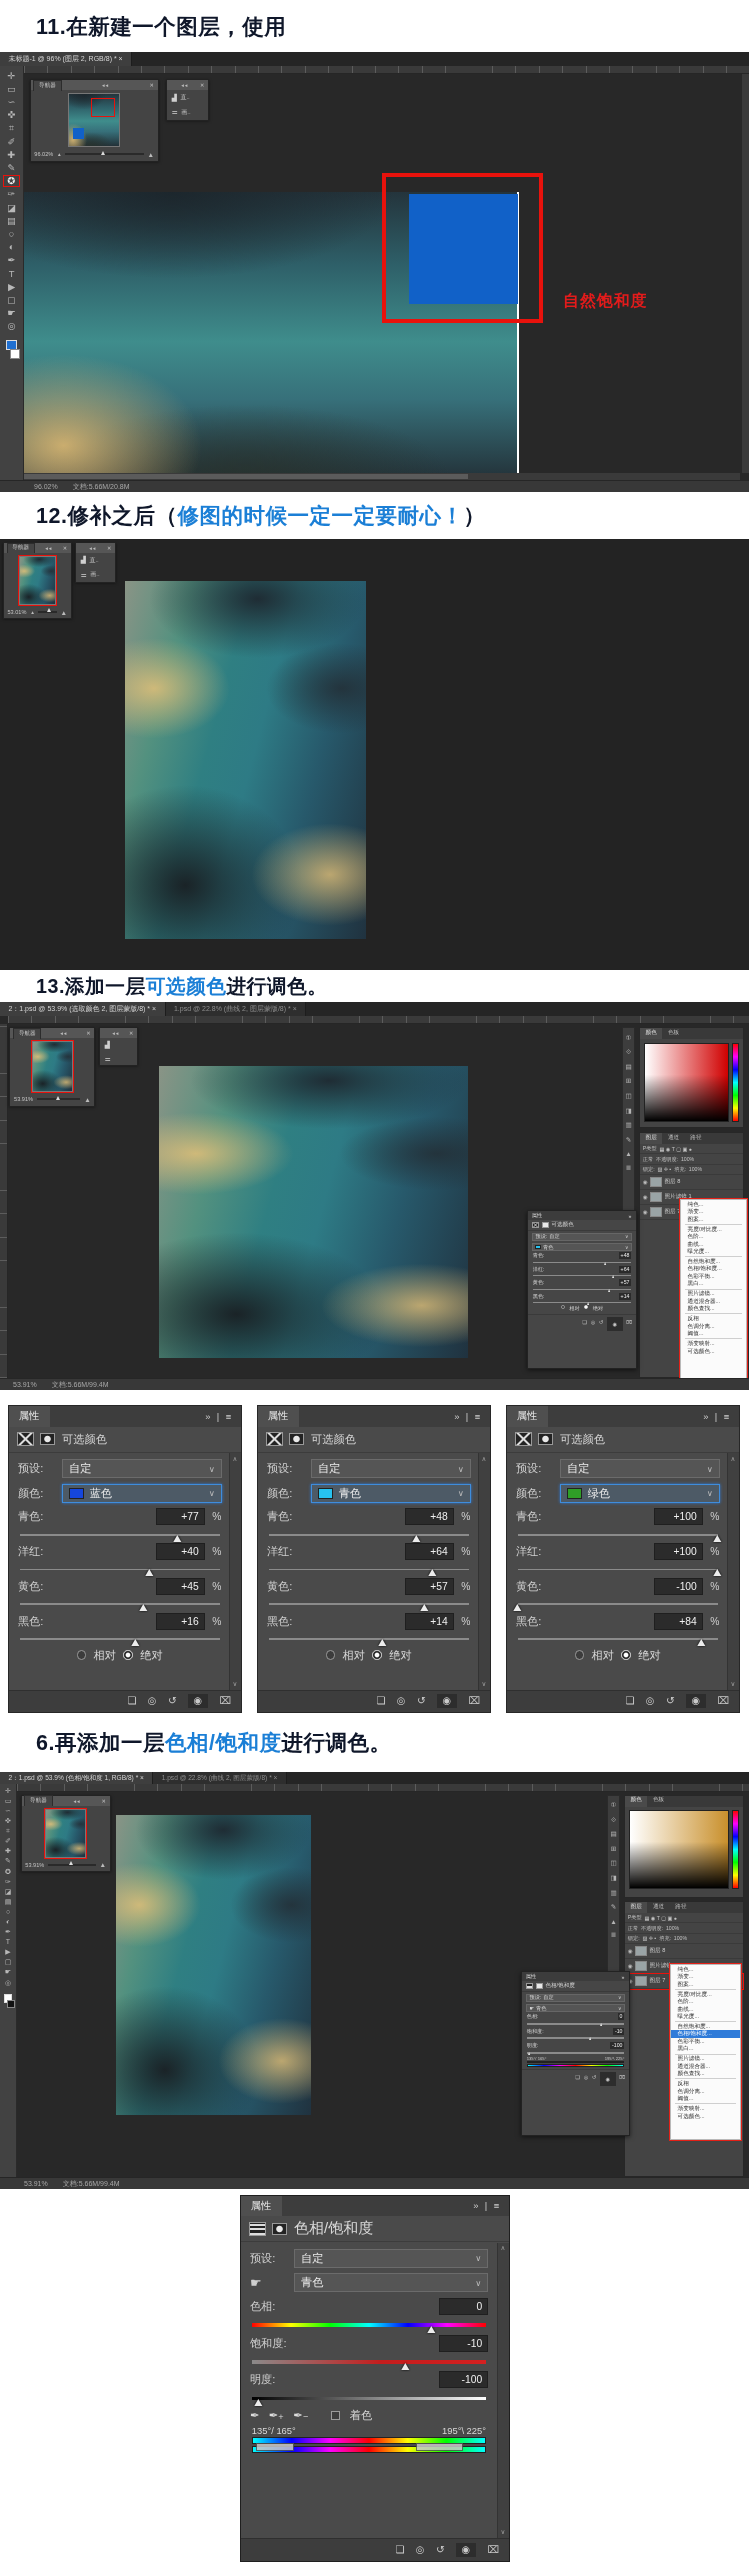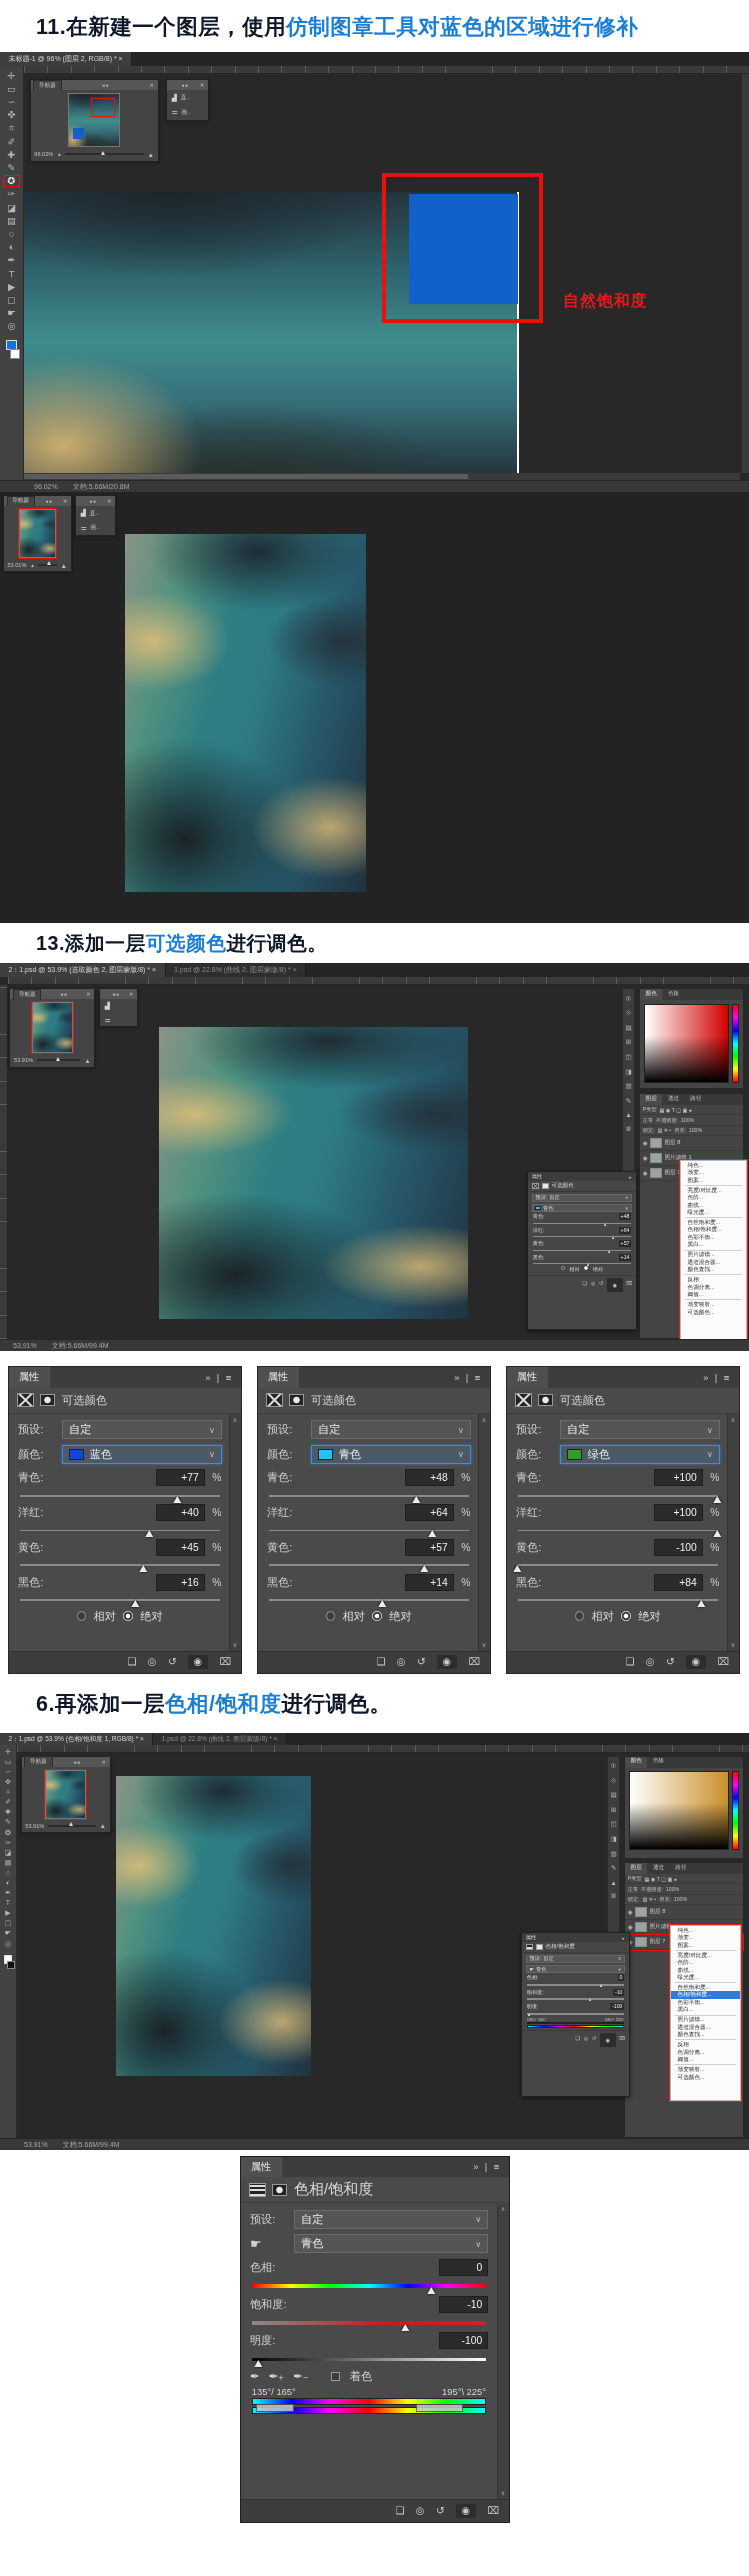--- a/index.html
+++ b/index.html
@@ -165,21 +165,20 @@
   .hue-wrap { height:380px; background:#fff; padding-top:5.6px; }
   .hue-pp { width:270px; height:367px; margin:0 auto; background:#4a4a4a; border:1.9px solid #1f1f1f; position:relative; color:#d8d8d8; }
 </style>
 </head>
 <body>
 
 <div id="page">
 
   <div class="band" style="height:52px">
     <span class="t-black">11.在新建一个图层，使用</span>
-    <span class="t-blue">仿制图章工具对蓝色的区域进行修补</span>
     <span class="t-black"></span>
   </div>
 
   <div class="shot shot1" style="height:440px">
     <div class="tabbar">
       <span class="tab active">未标题-1 @ 96% (图层 2, RGB/8) * ×</span>
     </div>
     <div class="ruler-h" style="left:24px;right:0;top:14px"></div>
     <div class="toolbar">
       <div class="tools-wrap" style="gap:2.9px">
@@ -255,20 +254,25 @@
         <span style="position:absolute;left:0;width:62%;top:0.9px;bottom:0.9px;background:#5b5b5b;display:block"></span>
       </div>
       <div style="position:absolute;right:0;top:0;bottom:7.5px;width:6.6px;background:#3a3a3a"></div>
     </div>
     <div class="statusbar" style="padding-left:34px">
       <span>96.02%</span>
       <span>文档:5.66M/20.8M</span>
     </div>
   </div>
 
+  <div class="band" style="height:47px">
+    <span class="t-black">12.修补之后（</span>
+    <span class="t-blue">修图的时候一定一定要耐心！</span>
+    <span class="t-black">）</span>
+  </div>
 
   <div class="shot shot2" style="height:431px;background:#232323">
     <div class="fpanel" style="left:2.8px;top:2.8px;width:69px">
       <div class="fp-hdr">
         <span class="fp-tab">导航器</span>
         <span class="fp-ctl">◂◂</span>
         <span class="fp-ctl">✕</span>
       </div>
       <div class="nav-body">
         <div class="nav-thumb redsel city" style="width:37px;height:49px"></div>
@@ -292,21 +296,21 @@
           <span>直..</span>
         </div>
       <div class="hp-row">
           <span class="hp-ic">⚌</span>
           <span>画..</span>
         </div>
     </div>
     <div class="city" style="position:absolute;left:125px;top:42px;width:241px;height:358px"></div>
   </div>
 
-  <div class="band" style="height:40px;font-size:19.7px">
+  <div class="band" style="height:32px;font-size:19.7px">
     <span class="t-black">13.添加一层</span>
     <span class="t-blue">可选颜色</span>
     <span class="t-black">进行调色。</span>
   </div>
 
   <div class="shot shot3" style="height:388px">
     <div class="tabbar">
       <span class="tab active">2：1.psd @ 53.9% (选取颜色 2, 图层蒙版/8) * ×</span>
       <span class="tab">1.psd @ 22.8% (曲线 2, 图层蒙版/8) * ×</span>
     </div>

